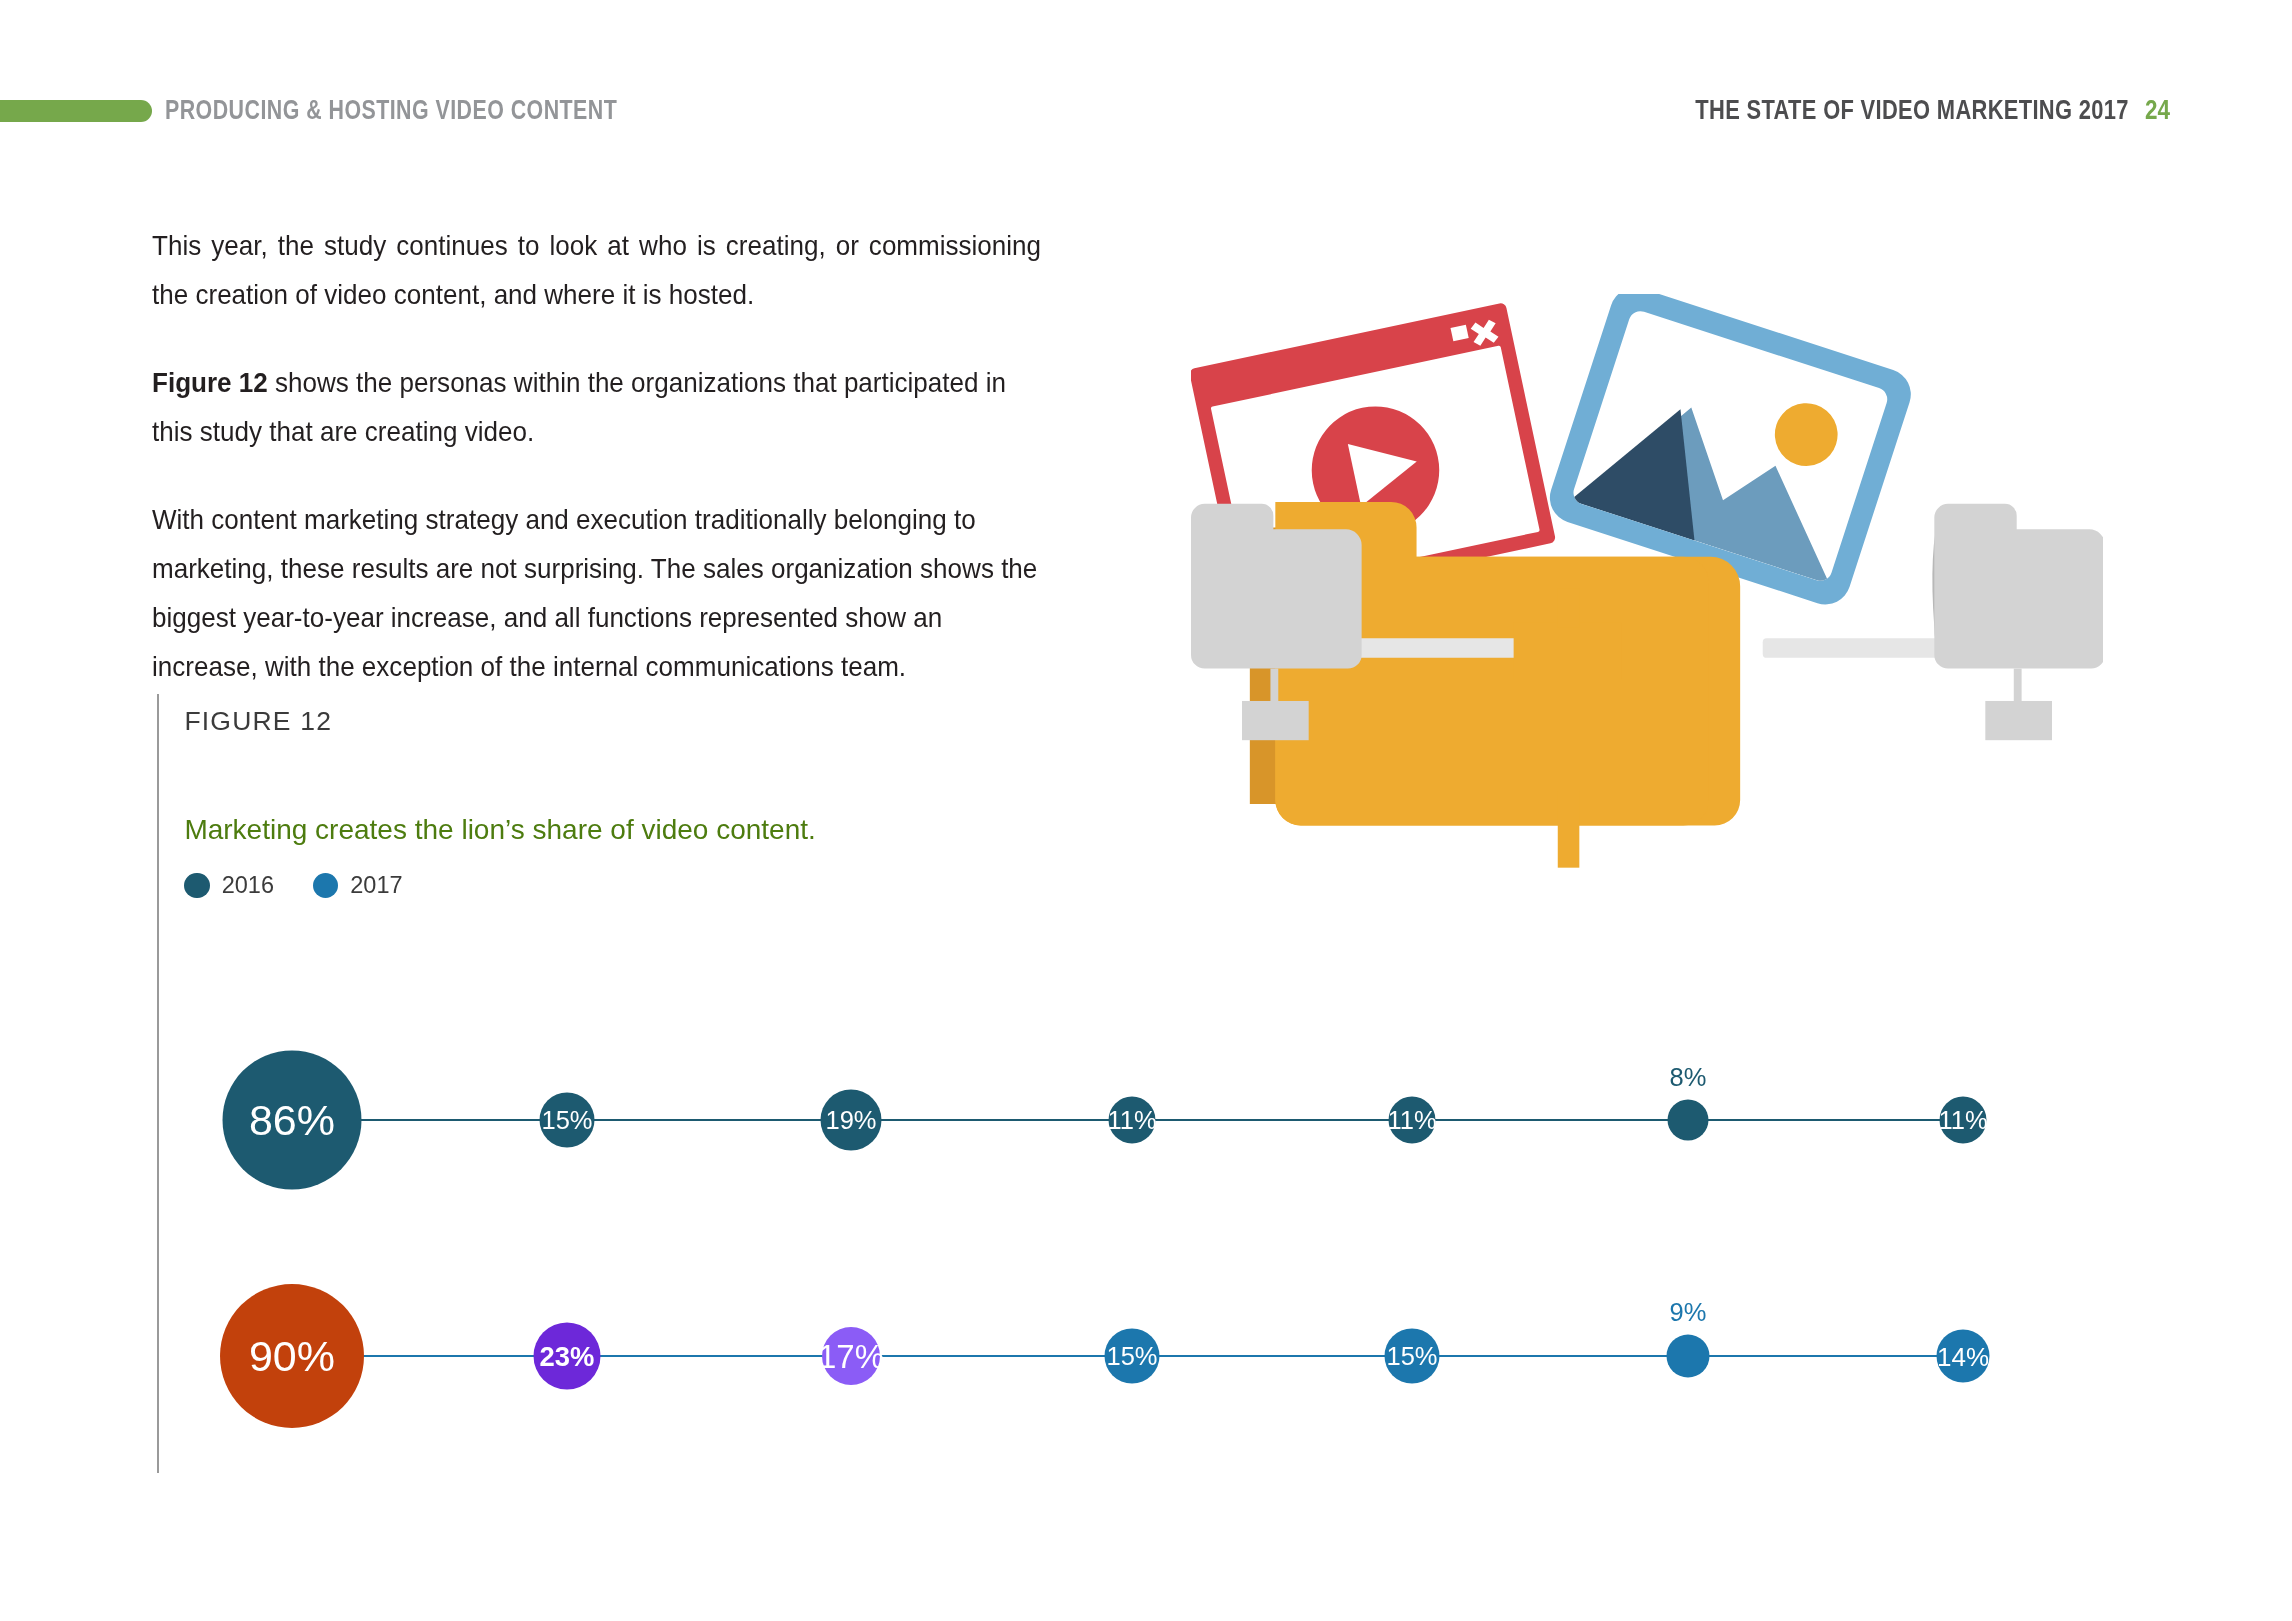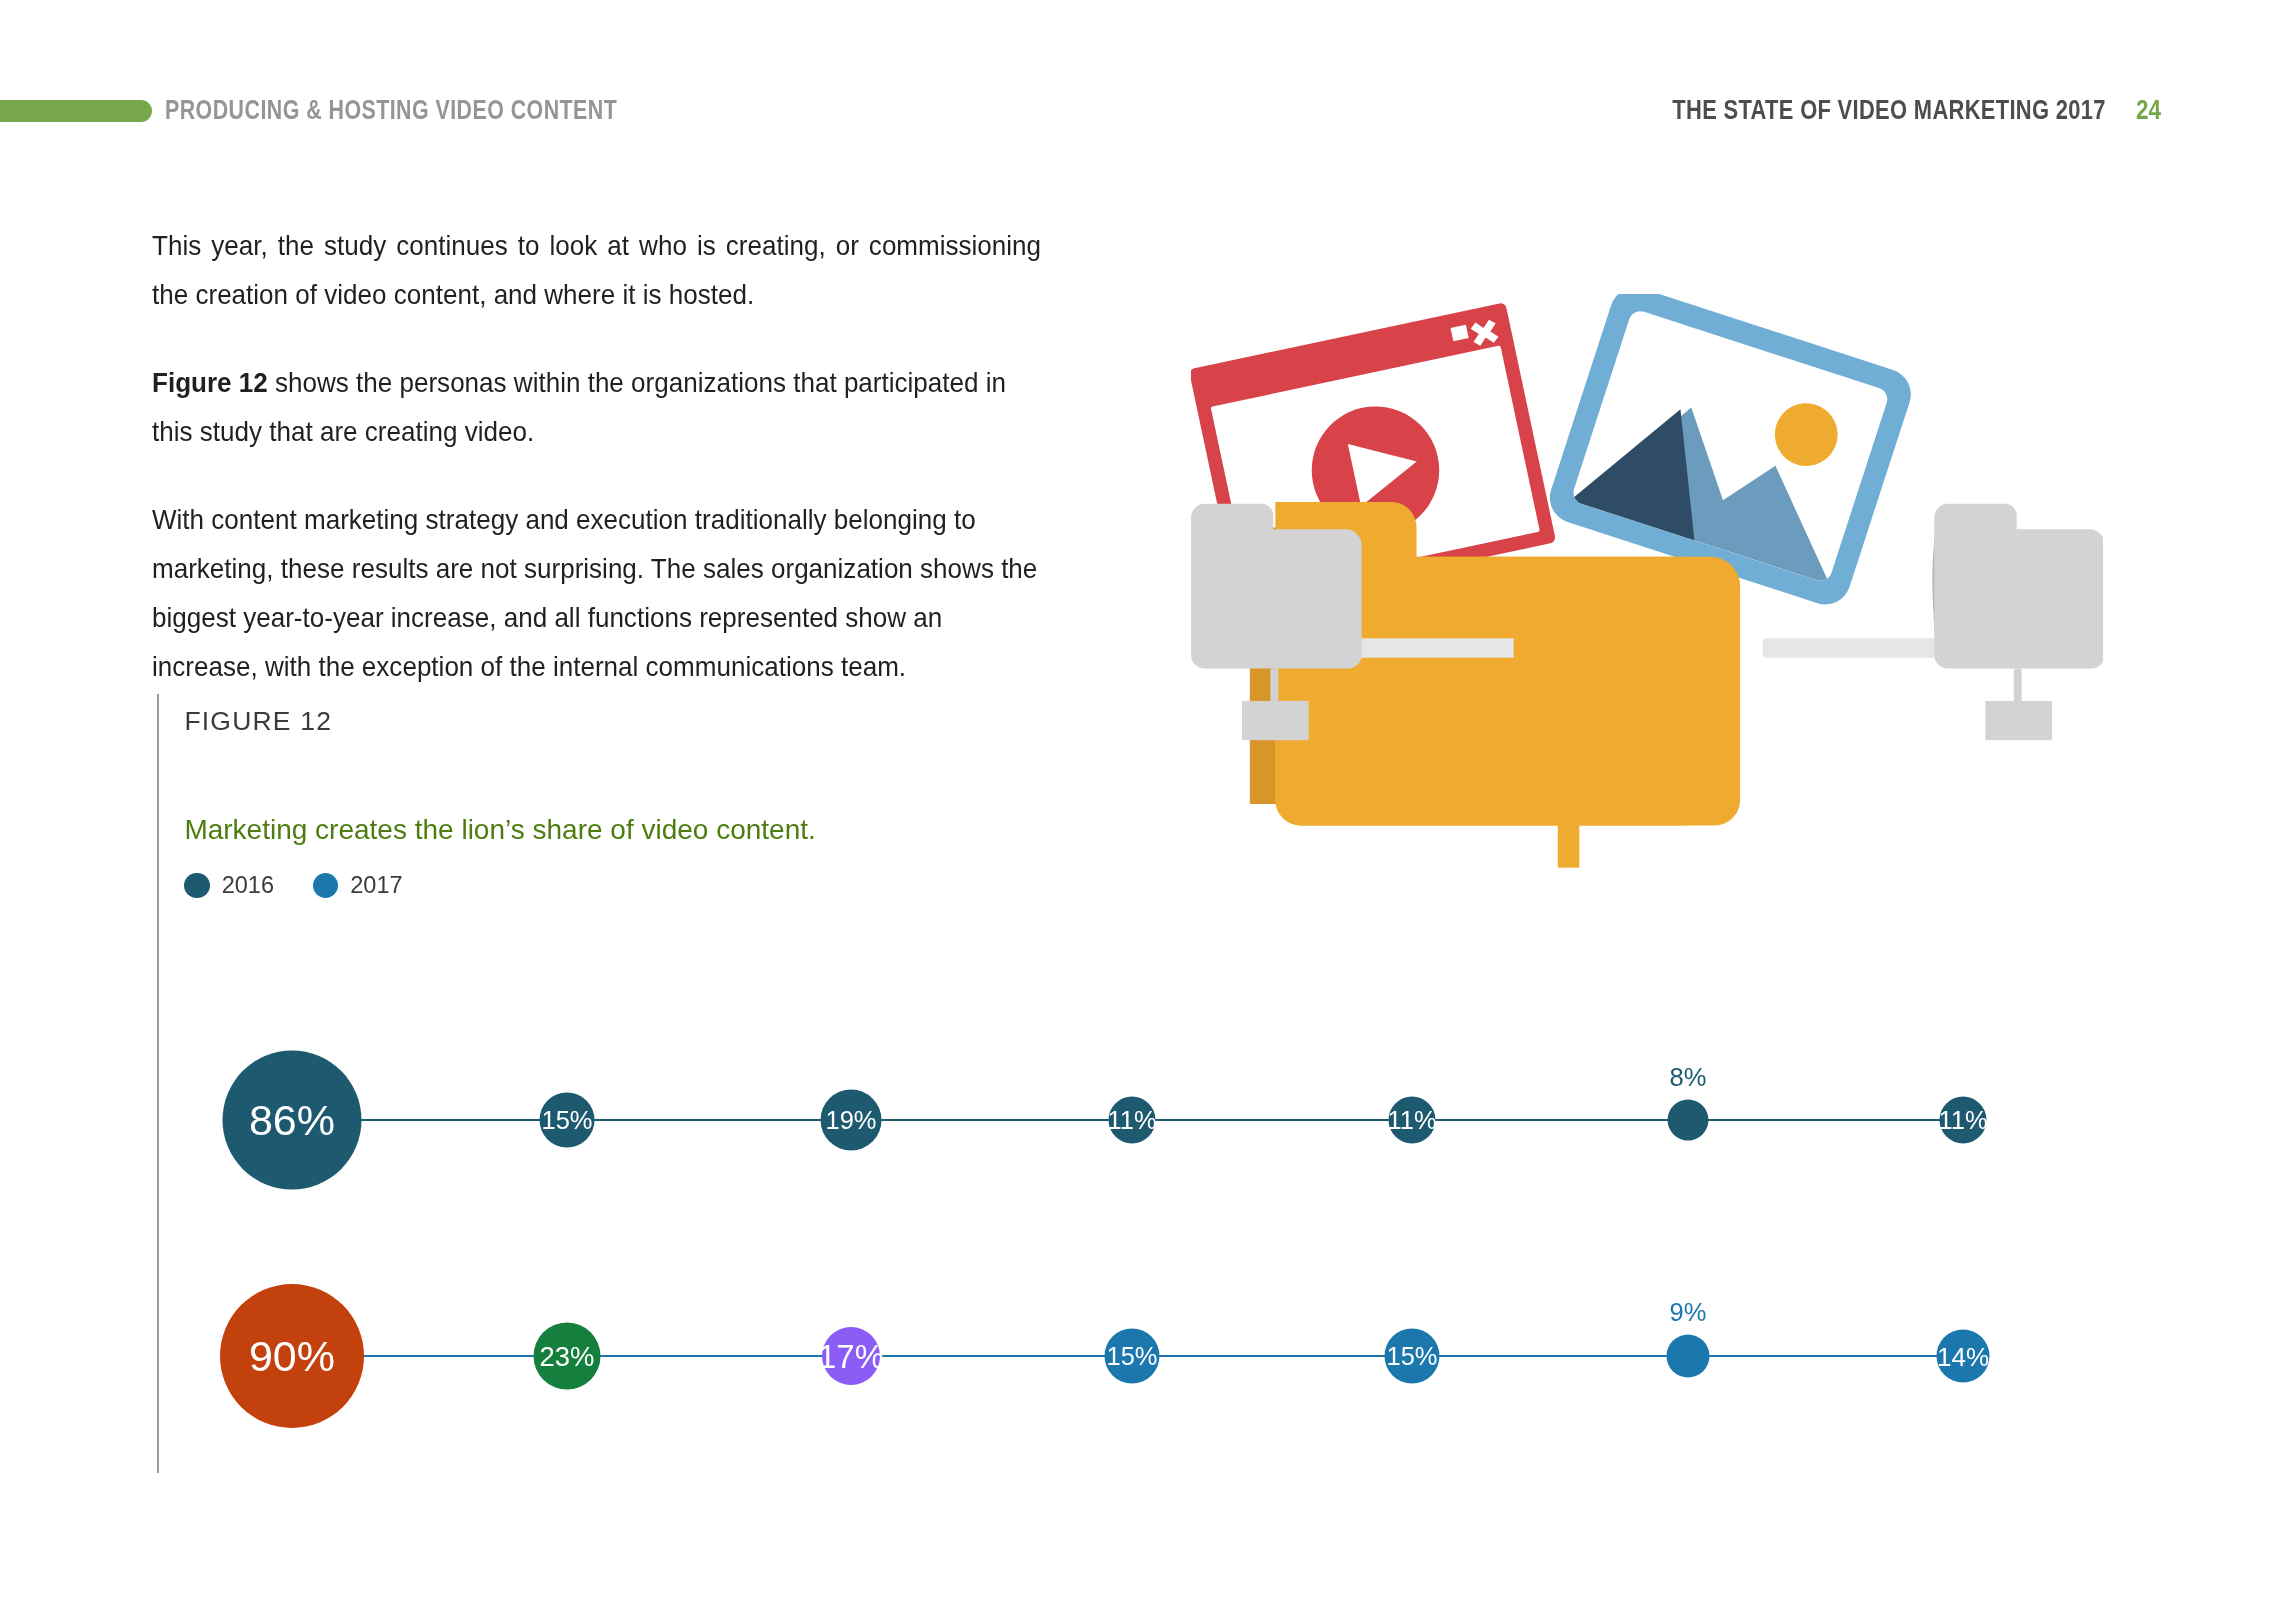--- a/index.html
+++ b/index.html
@@ -37,24 +37,24 @@
     letter-spacing: 0.6px;
     font-weight: 700;
     color: #939598;
     transform: scaleX(0.78);
     transform-origin: left top;
     white-space: nowrap;
     line-height: 33px;
   }
   #header-right {
     position: absolute;
-    right: 127px; top: 0px;
+    right: 118px; top: 0px;
     display: flex;
     align-items: center;
-    gap: 30px;
+    gap: 16px;
     line-height: 33px;
   }
   #header-doc-title {
     font-family: "Liberation Sans Narrow", "Liberation Sans", sans-serif;
     font-size: 27.4px;
     font-weight: 700;
     letter-spacing: 0.4px;
     color: #4d4d4f;
     transform: scaleX(0.8);
     transform-origin: right top;
@@ -293,21 +293,21 @@
         <div class="bubble" style="width: 61px; height: 61px; left: 694px; background: rgb(29, 90, 112); font-size: 25.5px;">19%</div>
         <div class="bubble" style="width: 47px; height: 47px; left: 975px; background: rgb(29, 90, 112); font-size: 25.5px;">11%</div>
         <div class="bubble" style="width: 47px; height: 47px; left: 1255px; background: rgb(29, 90, 112); font-size: 25.5px;">11%</div>
         <div class="bubble" style="width: 41px; height: 41px; left: 1531px; background: rgb(29, 90, 112); font-size: 25.5px;"></div>
         <div class="bubble-outside-label" style="left: 1531px; top: 70px; color: rgb(29, 90, 112);">8%</div>
         <div class="bubble" style="width: 47px; height: 47px; left: 1806px; background: rgb(29, 90, 112); font-size: 25.5px;">11%</div>
       </div>
     <div class="series-row" id="series-row-2017">
         <div class="series-connector" style="background: rgb(28, 119, 173); left: 135px; width: 1671px;"></div>
         <div class="bubble" style="width: 144px; height: 144px; left: 135px; background: #c2410c; font-size: 43px;">90%</div>
-        <div class="bubble" style="width: 67px; height: 67px; left: 410px; background: #15803d; font-size: 27.4px;">23%</div>
+        <div class="bubble" style="width: 67px; height: 67px; left: 410px; background: #6d28d9; font-size: 27.4px; font-weight: bold;">23%</div>
         <div class="bubble" style="width: 58px; height: 58px; left: 694px; background: #8b5cf6; font-size: 33px;">17%</div>
         <div class="bubble" style="width: 55px; height: 55px; left: 975px; background: rgb(28, 119, 173); font-size: 25.5px;">15%</div>
         <div class="bubble" style="width: 55px; height: 55px; left: 1255px; background: rgb(28, 119, 173); font-size: 25.5px;">15%</div>
         <div class="bubble" style="width: 43px; height: 43px; left: 1531px; background: rgb(28, 119, 173); font-size: 25.5px;"></div>
         <div class="bubble-outside-label" style="left: 1531px; top: 69px; color: rgb(28, 119, 173);">9%</div>
         <div class="bubble" style="width: 53px; height: 53px; left: 1806px; background: rgb(28, 119, 173); font-size: 26px;">14%</div>
       </div>
 
     <div id="axis-ticks"></div>
   </div>

